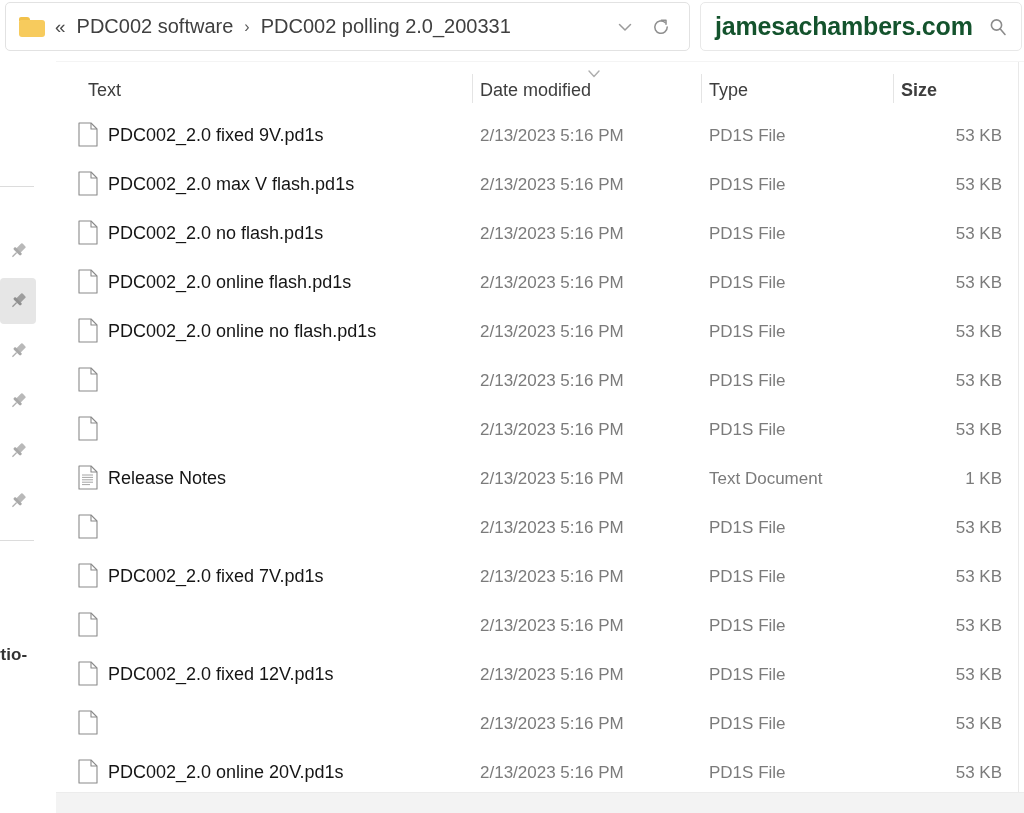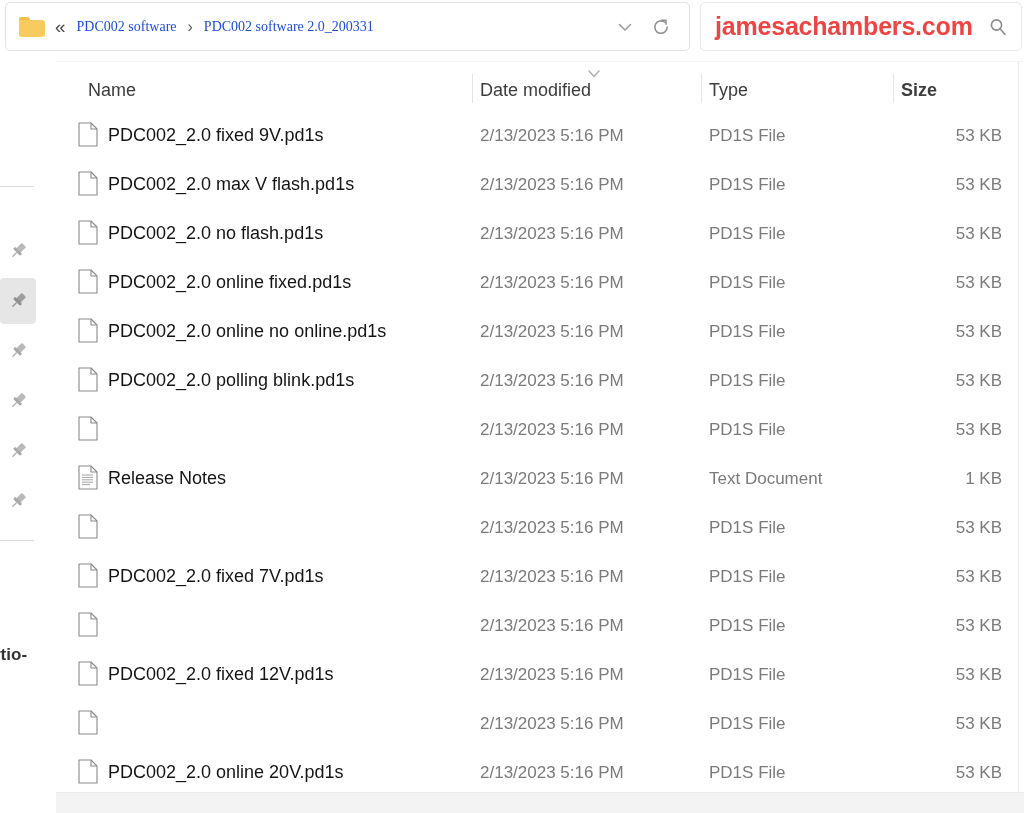--- a/index.html
+++ b/index.html
@@ -72,25 +72,24 @@
 
   .crumb-sep-dbl {
     font-size: 19px;
     color: #4a4a4a;
     letter-spacing: -1px;
     margin-right: 12px;
     flex: 0 0 auto;
   }
 
   .crumb {
-    font-size: 14px;
-    color: #1d4ed8;
+    font-size: 20px;
+    color: #404040;
     white-space: nowrap;
     flex: 0 0 auto;
-    font-family: Liberation Serif, serif;
   }
 
   .crumb-sep {
     font-size: 16px;
     color: #5a5a5a;
     margin: 0 11px;
     flex: 0 0 auto;
   }
 
   .addr-spacer { flex: 1 1 auto; }
@@ -116,21 +115,21 @@
     background: #ffffff;
     border: 1px solid #e8e8e8;
     border-radius: 5px;
     box-sizing: border-box;
     display: flex;
     align-items: center;
   }
   .watermark-text {
     font-size: 25px;
     font-weight: bold;
-    color: #ef4444;
+    color: #14532d;
     margin-left: 14px;
     white-space: nowrap;
     letter-spacing: -0.2px;
   }
   .search-spacer { flex: 1 1 auto; }
   .search-icon-wrap {
     width: 34px;
     height: 34px;
     display: flex;
     align-items: center;
@@ -330,21 +329,21 @@
         <span class="tab"></span>
           <span class="body"></span>
       </span>
 
       <span class="crumb-sep-dbl">«</span>
 
       <span class="crumb">PDC002 software</span>
 
       <span class="crumb-sep">›</span>
 
-      <span class="crumb">PDC002 software 2.0_200331</span>
+      <span class="crumb">PDC002 polling 2.0_200331</span>
 
       <span class="addr-spacer"></span>
 
       <span class="addr-icon-btn">
         <svg width="18" height="18" viewBox="0 0 18 18">
           <path d="M3.5 6.5 L9 12 L14.5 6.5" fill="none" stroke="#9b9b9b" stroke-width="1.5" stroke-linecap="round" stroke-linejoin="round"></path>
         </svg>
       </span>
 
       <span class="addr-icon-btn">
@@ -432,21 +431,21 @@
     </div>
   </div>
 
   <span class="left-partial-text">rtio-</span>
 
   <div class="content-pane"></div>
   <span class="content-top-rule"></span>
   <span class="content-right-rule"></span>
 
   <div class="col-header">
-    <span class="col-label c-name">Name</span>
+    <span class="col-label c-name">Text</span>
 
     <span class="col-divider d-date"></span>
     <span class="col-label c-date">Date modified</span>
 
     <span class="sort-chevron">
       <svg width="18" height="12" viewBox="0 0 18 12">
         <path d="M4 3 L9 8.5 L14 3" fill="none" stroke="#aeaeae" stroke-width="1.4" stroke-linecap="round" stroke-linejoin="round"></path>
       </svg>
     </span>
 
@@ -490,43 +489,42 @@
         <span class="fdate">2/13/2023 5:16 PM</span>
         <span class="ftype">PD1S File</span>
         <span class="fsize">53 KB</span>
       </div>
       <div class="file-row" style="top: 147px;">
         <span class="ficon">
     <svg width="20" height="25" viewBox="0 0 20 25">
       <path d="M1 1 H13 L19 7 V24 H1 Z" fill="#ffffff" stroke="#8a8a8a" stroke-width="1.1" stroke-linejoin="round"></path>
       <path d="M13 1 V7 H19" fill="none" stroke="#8a8a8a" stroke-width="1.1" stroke-linejoin="round"></path>
     </svg></span>
-        <span class="fname">PDC002_2.0 online fixed.pd1s</span>
+        <span class="fname">PDC002_2.0 online flash.pd1s</span>
         <span class="fdate">2/13/2023 5:16 PM</span>
         <span class="ftype">PD1S File</span>
         <span class="fsize">53 KB</span>
       </div>
       <div class="file-row" style="top: 196px;">
         <span class="ficon">
     <svg width="20" height="25" viewBox="0 0 20 25">
       <path d="M1 1 H13 L19 7 V24 H1 Z" fill="#ffffff" stroke="#8a8a8a" stroke-width="1.1" stroke-linejoin="round"></path>
       <path d="M13 1 V7 H19" fill="none" stroke="#8a8a8a" stroke-width="1.1" stroke-linejoin="round"></path>
     </svg></span>
-        <span class="fname">PDC002_2.0 online no online.pd1s</span>
+        <span class="fname">PDC002_2.0 online no flash.pd1s</span>
         <span class="fdate">2/13/2023 5:16 PM</span>
         <span class="ftype">PD1S File</span>
         <span class="fsize">53 KB</span>
       </div>
       <div class="file-row" style="top: 245px;">
         <span class="ficon">
     <svg width="20" height="25" viewBox="0 0 20 25">
       <path d="M1 1 H13 L19 7 V24 H1 Z" fill="#ffffff" stroke="#8a8a8a" stroke-width="1.1" stroke-linejoin="round"></path>
       <path d="M13 1 V7 H19" fill="none" stroke="#8a8a8a" stroke-width="1.1" stroke-linejoin="round"></path>
     </svg></span>
-        <span class="fname">PDC002_2.0 polling blink.pd1s</span>
         <span class="fdate">2/13/2023 5:16 PM</span>
         <span class="ftype">PD1S File</span>
         <span class="fsize">53 KB</span>
       </div>
       <div class="file-row" style="top: 294px;">
         <span class="ficon">
     <svg width="20" height="25" viewBox="0 0 20 25">
       <path d="M1 1 H13 L19 7 V24 H1 Z" fill="#ffffff" stroke="#8a8a8a" stroke-width="1.1" stroke-linejoin="round"></path>
       <path d="M13 1 V7 H19" fill="none" stroke="#8a8a8a" stroke-width="1.1" stroke-linejoin="round"></path>
     </svg></span>

